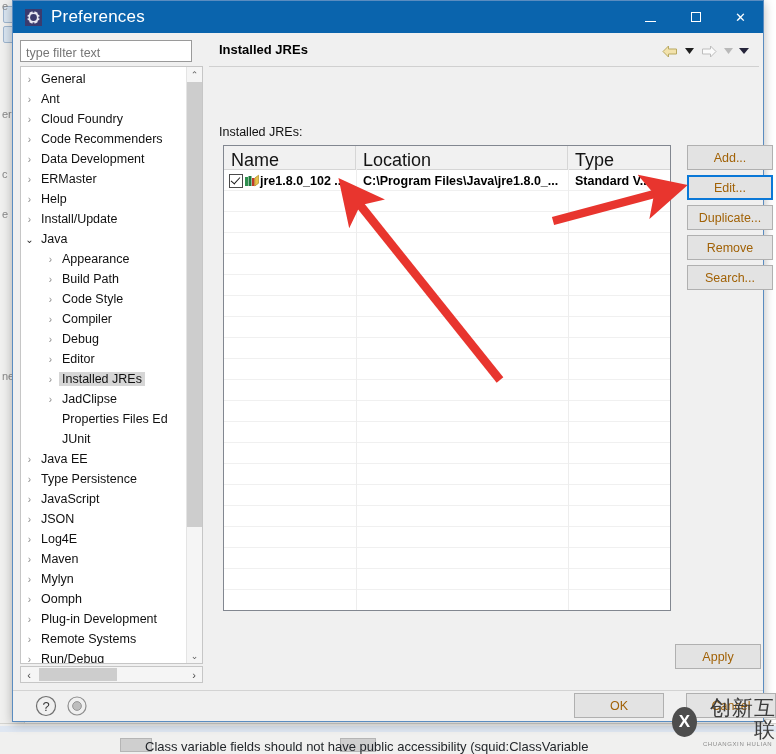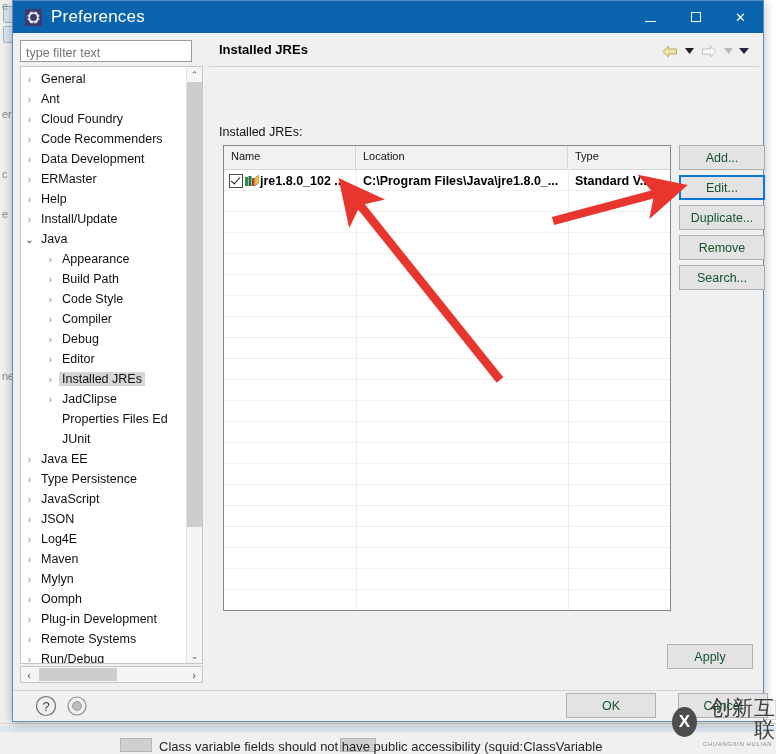--- a/index.html
+++ b/index.html
@@ -10,21 +10,21 @@
     font-size:12.5px;color:#1a1a1a;
     -webkit-font-smoothing:antialiased;
   }
 
   
   #ide-bg{position:absolute;inset:0;background:#ffffff;}
   .bg-left-strip{position:absolute;left:0;top:0;width:24px;height:754px;background:#f0f0ef;border-right:1px solid #dcdcd8;}
   .bg-left-icon{position:absolute;left:3px;width:15px;height:15px;background:#d8e4f0;border:1px solid #9fb6cf;border-radius:2px;}
   .bg-left-txt{position:absolute;left:2px;font-size:11px;color:#888;}
   .bg-strip-bottom{position:absolute;left:0;bottom:0;width:776px;height:30px;background:#f0f0ef;border-top:1px solid #d4d4d0;}
-  .bg-status-text{position:absolute;left:145px;bottom:0px;font-size:13px;color:#23272b;white-space:nowrap;margin-left:14px;}
+  .bg-status-text{position:absolute;left:145px;bottom:0px;font-size:13px;color:#23272b;white-space:nowrap;}
   .bg-status-bar2{position:absolute;left:0px;bottom:22px;width:776px;height:6px;background:#dfe7f2;}
   .bg-box-sm{position:absolute;background:#cfcfcf;border:1px solid #b5b5b5;}
   .bg-topstub{position:absolute;right:0;top:700px;width:80px;height:18px;background:#f7f7f5;border:1px solid #dadad6;}
 
   
   #dialog{
     position:absolute;left:12px;top:0px;width:752px;height:722px;
     background:#f0f0f0;border:1px solid #5a8cc0;box-sizing:border-box;
     box-shadow:0 2px 10px rgba(0,0,0,.28);
   }
@@ -81,42 +81,43 @@
 
   #desc{position:absolute;left:10px;top:36px;width:540px;font-size:12.5px;color:#101010;line-height:17px;}
   #table-label{position:absolute;left:10px;top:88px;font-size:12.5px;color:#101010;}
 
   
   #jre-table{
     position:absolute;left:14px;top:108px;width:448px;height:466px;
     background:#fff;border:1px solid #828790;box-sizing:border-box;overflow:hidden;
   }
   #thead{display:flex;height:23px;background:#f1f1f1;border-bottom:1px solid #d6d6d6;}
-  .th{font-size:11px;color:#141414;padding:4px 16px 0 7px;box-sizing:border-box;border-right:1px solid #d6d6d6;white-space:nowrap;}
+  .th{font-size:18px;color:#141414;padding:4px 16px 0 7px;box-sizing:border-box;border-right:1px solid #d6d6d6;white-space:nowrap;}
   .th.c0{width:132px;}
   .th.c1{width:212px;}
   .th.c2{width:102px;border-right:none;}
   #trow{display:flex;height:21px;align-items:center;font-weight:bold;font-size:12.5px;color:#000;}
   .td{box-sizing:border-box;padding-left:7px;white-space:nowrap;overflow:hidden;}
   .td.c0{width:132px;display:flex;align-items:center;gap:1px;padding-left:5px;}
   .td.c1{width:212px;}
   .td.c2{width:102px;}
   .cbx{width:12px;height:12px;border:1px solid #4a4a4a;background:#fff;position:relative;flex:none;}
   .cbx:after{content:"";position:absolute;left:3px;top:0px;width:4px;height:8px;border:solid #1a1a1a;border-width:0 1.6px 1.6px 0;transform:rotate(42deg);}
   .jre-icon{width:15px;height:13px;flex:none;}
   
   .grid-h{position:absolute;left:0;width:446px;height:1px;background:#f0f0f0;}
   .grid-v{position:absolute;top:23px;width:1px;height:441px;background:#ededed;}
 
   
   #side-btns{position:absolute;left:470px;top:108px;width:80px;}
   .btn{
     width:86px;height:25px;background:#e3e3e3;border:1px solid #b0b0b0;box-sizing:border-box;
-    display:flex;align-items:center;justify-content:center;font-size:12.5px;color:#14532d;
+    display:flex;align-items:center;justify-content:center;font-size:12.5px;color:#a16207;
     margin-bottom:5px;
+    margin-left:8px;
   }
   .btn.focus{border:2px solid #0a78d7;background:#e3e3e3;}
   #apply-btn{position:absolute;left:458px;top:607px;}
 
   
   #foot-rule{position:absolute;left:0;top:689px;width:750px;height:1px;background:#d3d3d3;}
   #footer{position:absolute;left:0;top:690px;width:750px;height:30px;}
   #help-icon{position:absolute;left:22px;top:4px;width:22px;height:22px;}
   #round-icon{position:absolute;left:54px;top:5px;width:20px;height:20px;}
   #ok-btn{position:absolute;left:553px;top:2px;width:90px;height:25px;}

